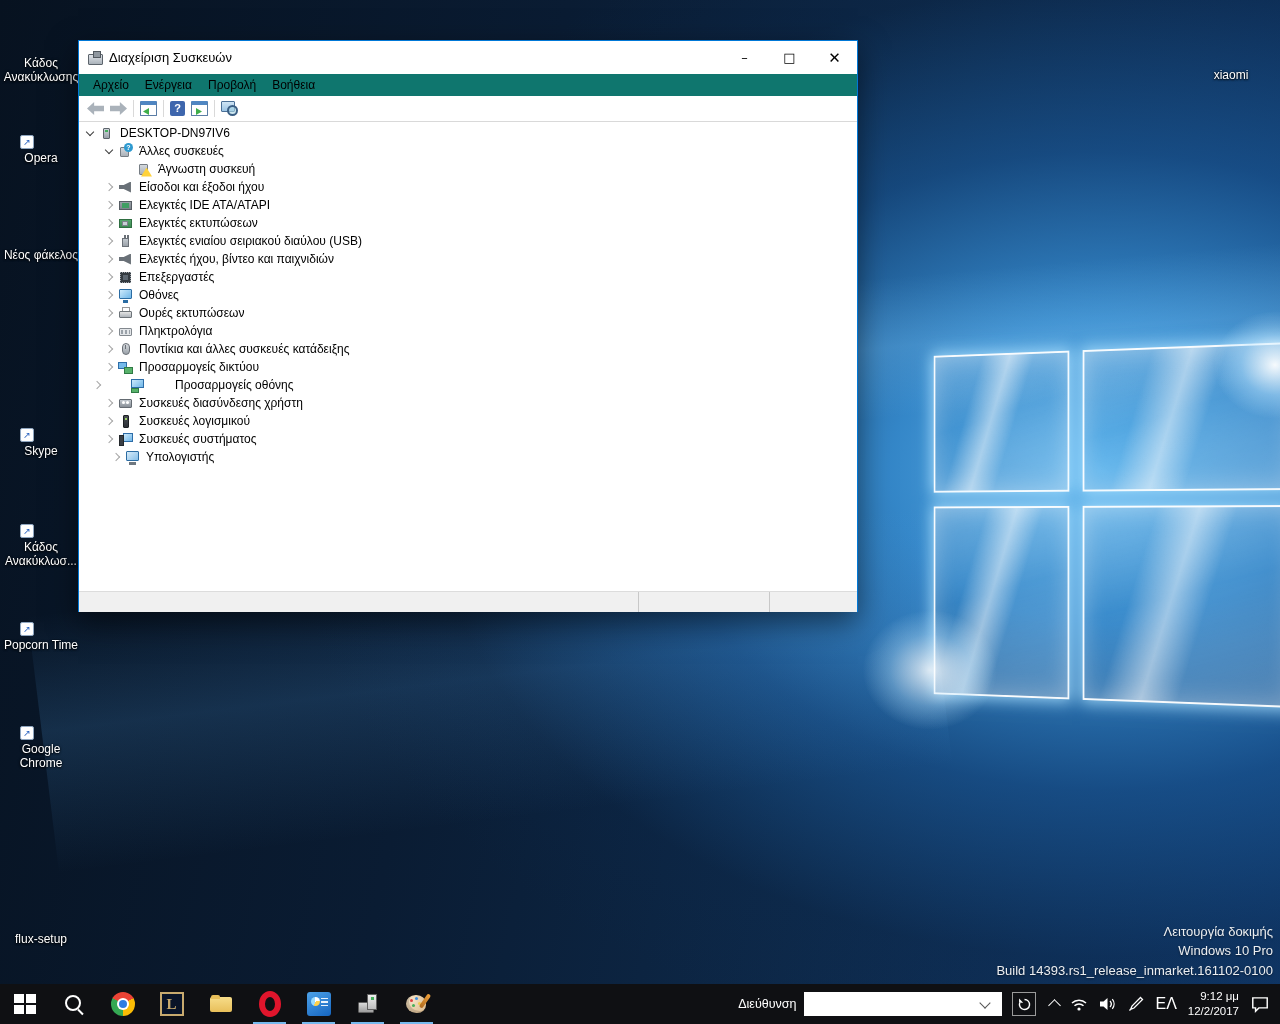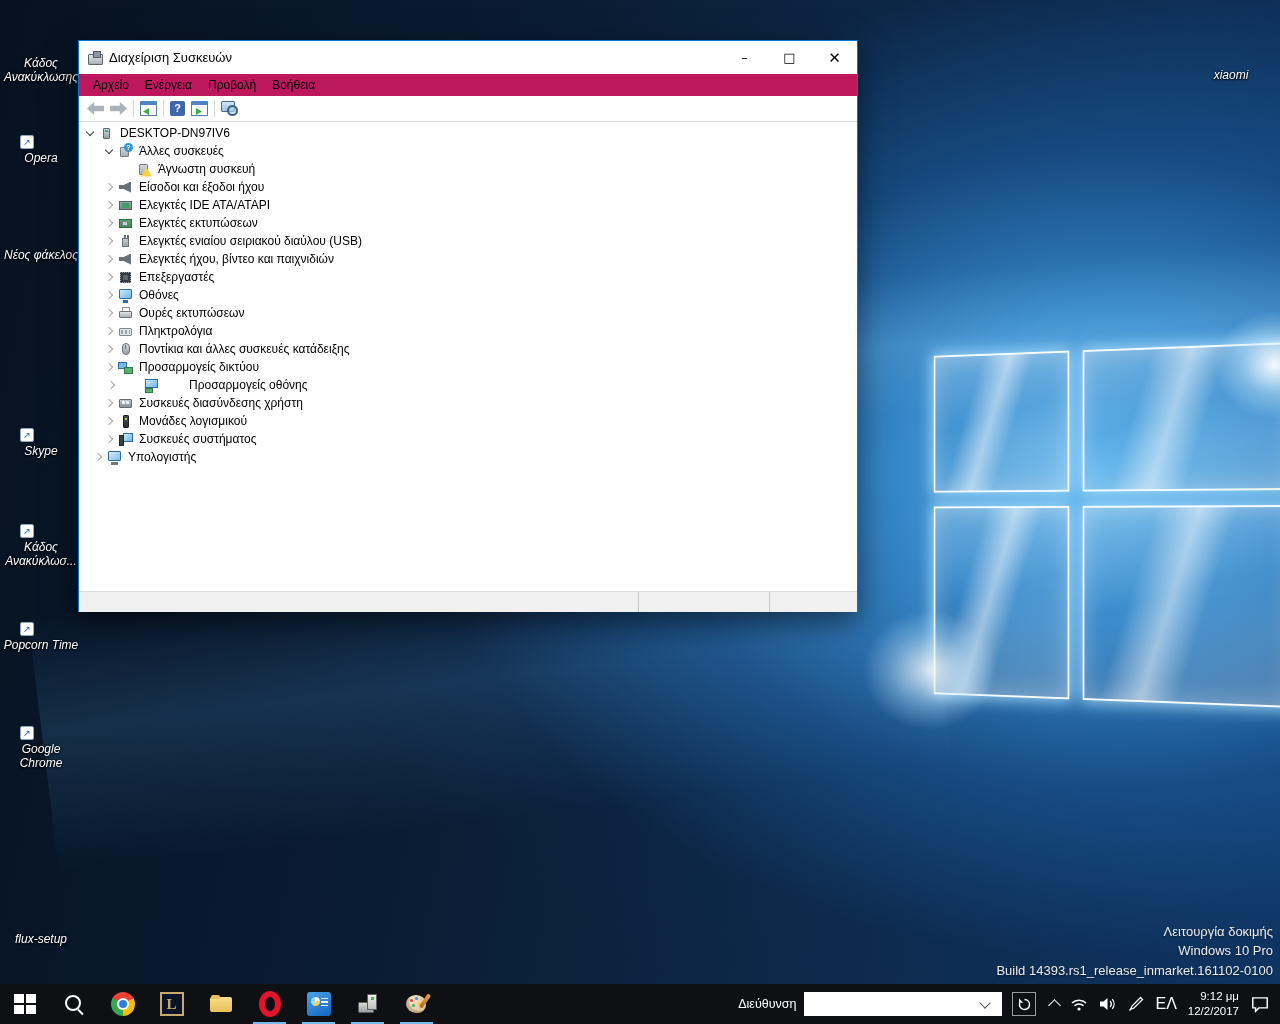--- a/index.html
+++ b/index.html
@@ -24,21 +24,21 @@
   .win-logo{position:absolute;left:894px;top:342px;width:400px;height:366px;
     transform:perspective(1100px) rotateY(-13deg);transform-origin:100% 50%;
     display:grid;grid-template-columns:158px 1fr;grid-template-rows:148px 1fr;gap:15px;}
   .pane{border:2px solid rgba(255,255,255,.95);
     box-shadow:0 0 16px 3px rgba(170,225,255,.85), inset 0 0 26px rgba(255,255,255,.3);
     background:
       linear-gradient(108deg,rgba(255,255,255,0) 28%,rgba(255,255,255,.5) 44%,rgba(255,255,255,.06) 58%),
       linear-gradient(165deg,rgba(255,255,255,.22) 0%,rgba(255,255,255,.02) 45%,rgba(255,255,255,.18) 100%);}
 
   
-  .di{position:absolute;width:78px;text-align:center;color:#fff;font-size:12px;cursor:default;font-style:italic;}
+  .di{position:absolute;width:78px;text-align:center;color:#fff;font-size:12px;cursor:default;}
   .di .ico{position:relative;width:46px;height:46px;margin:0 auto 3px;}
   .di .lbl{line-height:1.13;text-shadow:0 1px 2px rgba(0,0,0,.95),0 0 3px rgba(0,0,0,.7);
     overflow:hidden;max-height:30px;}
   .di .sc{display:none;position:absolute;left:2px;bottom:0;width:12px;height:12px;background:#fff;
     border:1px solid #8fa6c0;border-radius:2px;font-size:9px;line-height:12px;color:#2a63c0;text-align:center;}
   .di.shortcut .sc{display:block;}
   .art{position:absolute;inset:0;}
 
   
   .watermark{position:absolute;right:7px;bottom:44px;text-align:right;color:rgba(255,255,255,.92);
@@ -51,21 +51,21 @@
   .titlebar{height:33px;display:flex;align-items:center;background:#fff;}
   .title-icon{width:16px;height:16px;margin:0 6px 0 8px;position:relative;}
   .title-icon::before{content:"";position:absolute;left:1px;top:4px;width:13px;height:9px;
     background:linear-gradient(#dfe3e8,#aab2ba);border:1px solid #5c646c;border-radius:1px;}
   .title-icon::after{content:"";position:absolute;left:6px;top:1px;width:6px;height:5px;
     background:#8f979f;border:1px solid #51585f;}
   .title-text{flex:1;font-size:13px;}
   .cap-btn{width:45px;height:33px;display:flex;align-items:center;justify-content:center;
     font-size:13px;color:#000;font-family:"DejaVu Sans",sans-serif;}
   .cap-btn.close{font-size:15px;}
-  .menubar{height:22px;display:flex;align-items:center;padding-left:6px;background:#be185d;}
+  .menubar{height:22px;display:flex;align-items:center;padding-left:6px;background:#0f766e;}
   .menu-item{padding:2px 8px;}
   .toolbar{height:25px;display:flex;align-items:center;gap:6px;padding-left:8px;background:#fff;
     border-bottom:1px solid #d9d9d9;}
   .tb-sep{width:1px;height:17px;background:#d9d9d9;}
   .nav-arrow{width:17px;height:13px;background:#aab2ba;
     clip-path:polygon(0 50%,42% 0,42% 28%,100% 28%,100% 72%,42% 72%,42% 100%);}
   .nav-arrow.fwd{transform:scaleX(-1);}
   .tbico{position:relative;width:17px;height:15px;}
   .tbico.win::before{content:"";position:absolute;inset:0;background:#fff;border:1px solid #5a7da5;
     border-top:4px solid #4f86c2;border-radius:1px;}
@@ -395,41 +395,41 @@
         <div class="trow st-collapsed" data-interactable="true" style="padding-left: 25px;">
           <span class="chev" data-interactable="true"></span>
           <span class="ti ti-mouse" data-interactable="false"></span>
           <span class="tlabel" data-interactable="false">Ποντίκια και άλλες συσκευές κατάδειξης</span>
         </div>
         <div class="trow st-collapsed" data-interactable="true" style="padding-left: 25px;">
           <span class="chev" data-interactable="true"></span>
           <span class="ti ti-network" data-interactable="false"></span>
           <span class="tlabel" data-interactable="false">Προσαρμογείς δικτύου</span>
         </div>
-        <div class="trow st-collapsed" data-interactable="true" style="padding-left: 27px; gap: 24px;">
+        <div class="trow st-collapsed" data-interactable="true" style="padding-left: 13px; gap: 24px;">
           <span class="chev" data-interactable="true"></span>
           <span class="ti ti-display" data-interactable="false"></span>
           <span class="tlabel" data-interactable="false">Προσαρμογείς οθόνης</span>
         </div>
         <div class="trow st-collapsed" data-interactable="true" style="padding-left: 25px;">
           <span class="chev" data-interactable="true"></span>
           <span class="ti ti-hid" data-interactable="false"></span>
           <span class="tlabel" data-interactable="false">Συσκευές διασύνδεσης χρήστη</span>
         </div>
         <div class="trow st-collapsed" data-interactable="true" style="padding-left: 25px;">
           <span class="chev" data-interactable="true"></span>
           <span class="ti ti-software" data-interactable="false"></span>
-          <span class="tlabel" data-interactable="false">Μονάδες λογισμικού</span>
+          <span class="tlabel" data-interactable="false">Συσκευές λογισμικού</span>
         </div>
         <div class="trow st-collapsed" data-interactable="true" style="padding-left: 25px;">
           <span class="chev" data-interactable="true"></span>
           <span class="ti ti-system" data-interactable="false"></span>
           <span class="tlabel" data-interactable="false">Συσκευές συστήματος</span>
         </div>
-        <div class="trow st-collapsed" data-interactable="true" style="padding-left: 14px;">
+        <div class="trow st-collapsed" data-interactable="true" style="padding-left: 32px;">
           <span class="chev" data-interactable="true"></span>
           <span class="ti ti-computer2" data-interactable="false"></span>
           <span class="tlabel" data-interactable="false">Υπολογιστής</span>
         </div>
       </div>
     <div class="statusbar" data-interactable="false">
       <div class="status-cell c1" data-interactable="false"></div>
       <div class="status-cell c2" data-interactable="false"></div>
       <div class="status-cell c3" data-interactable="false"></div>
     </div>

